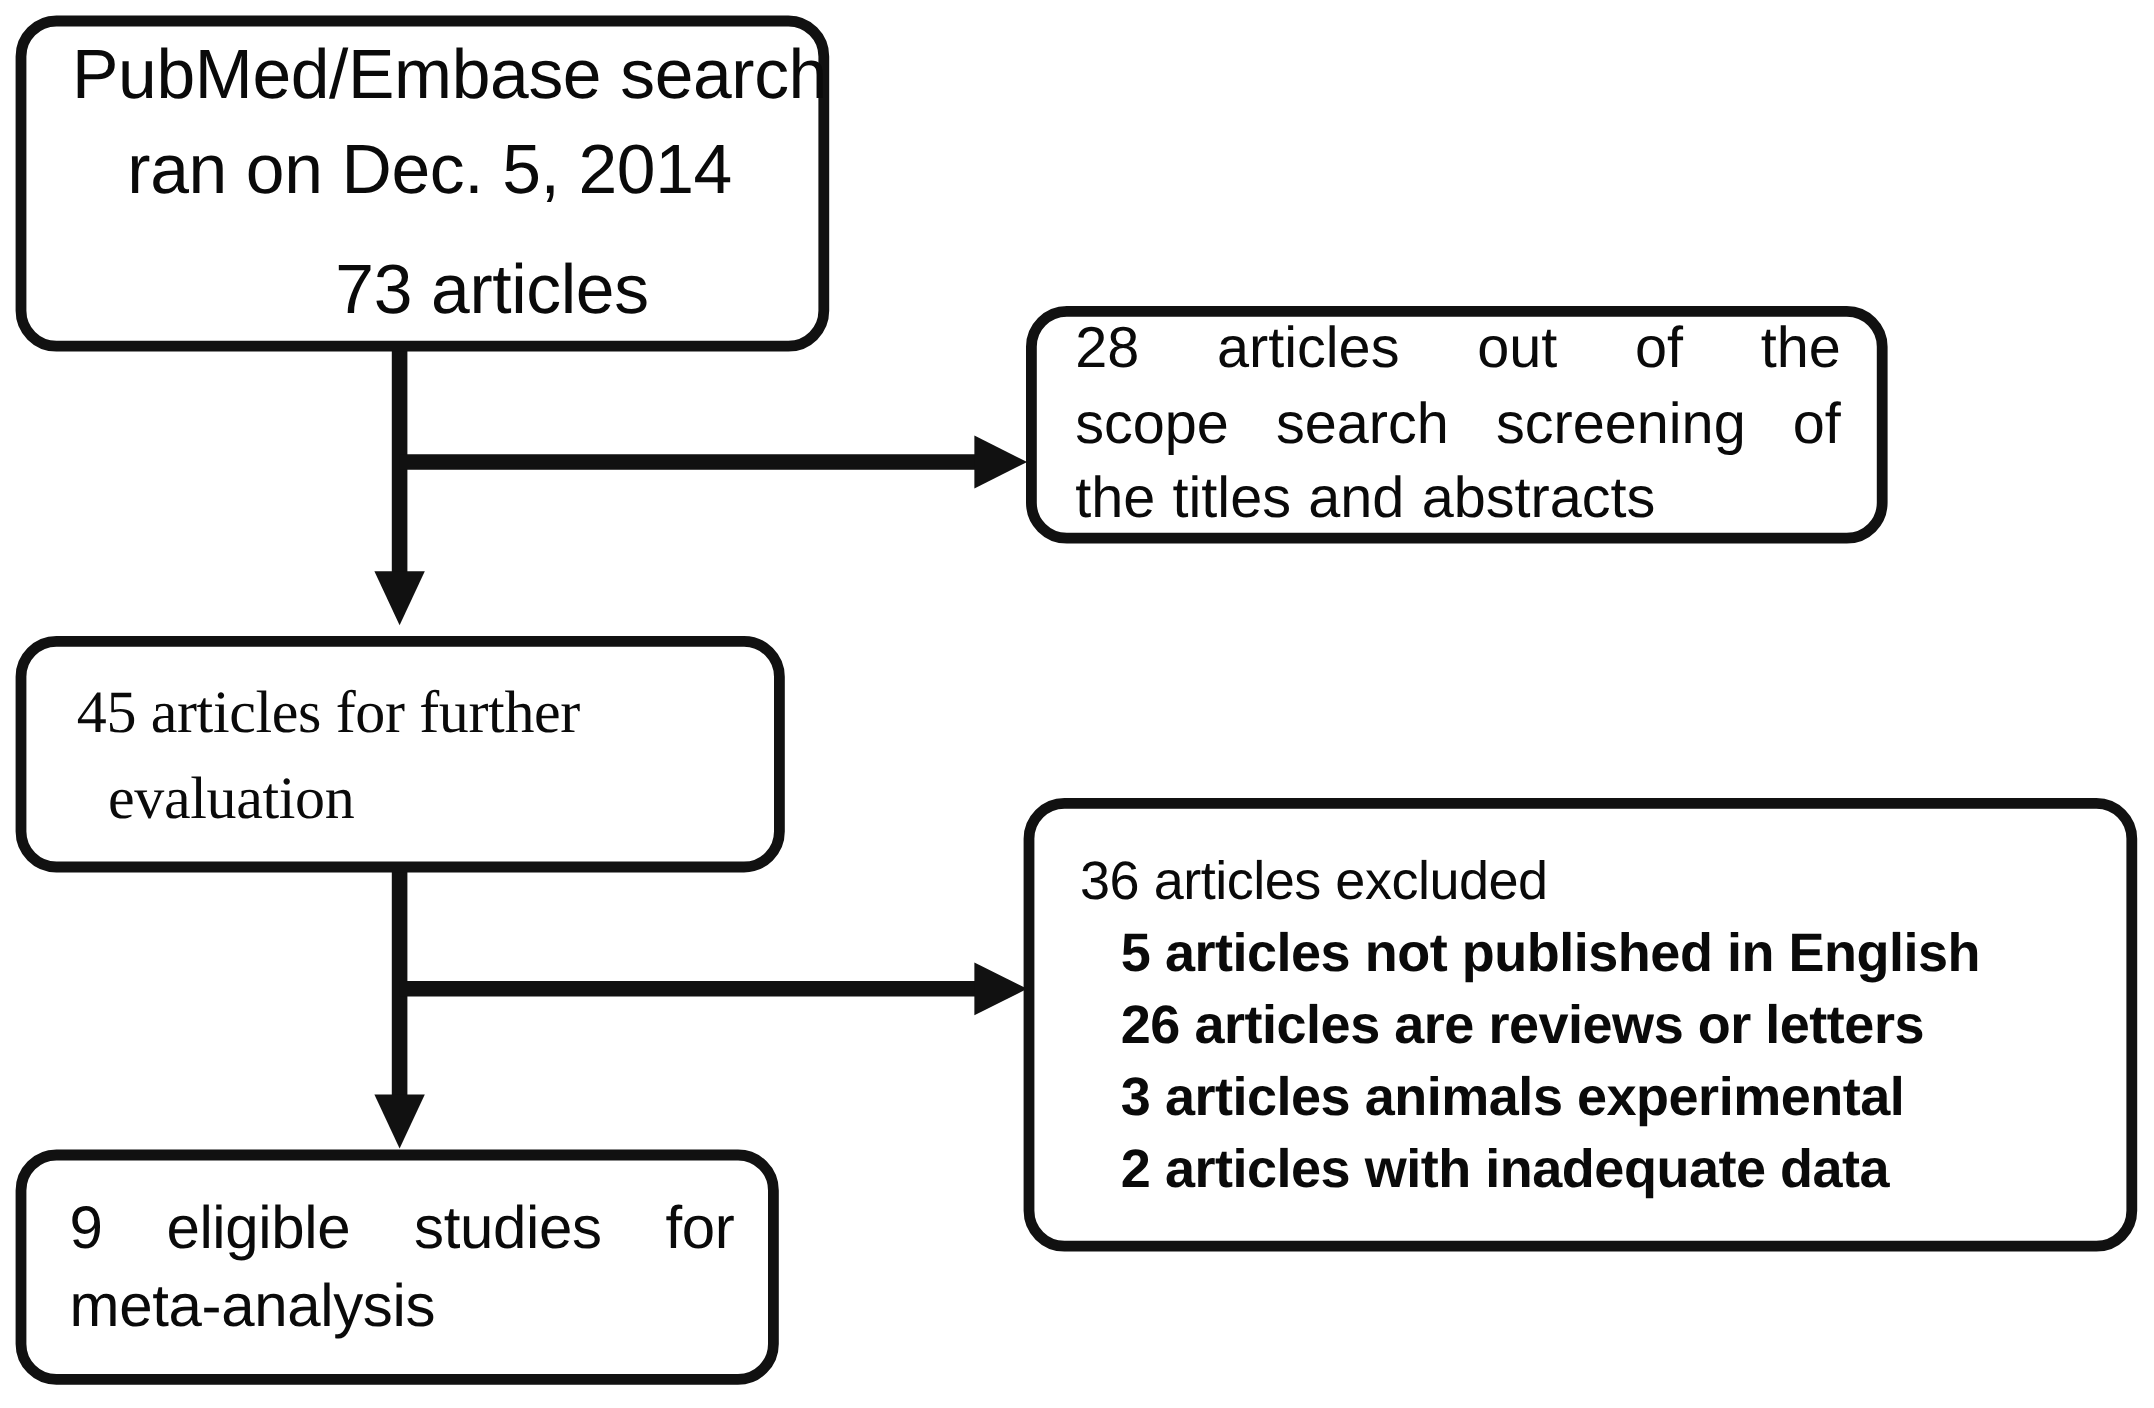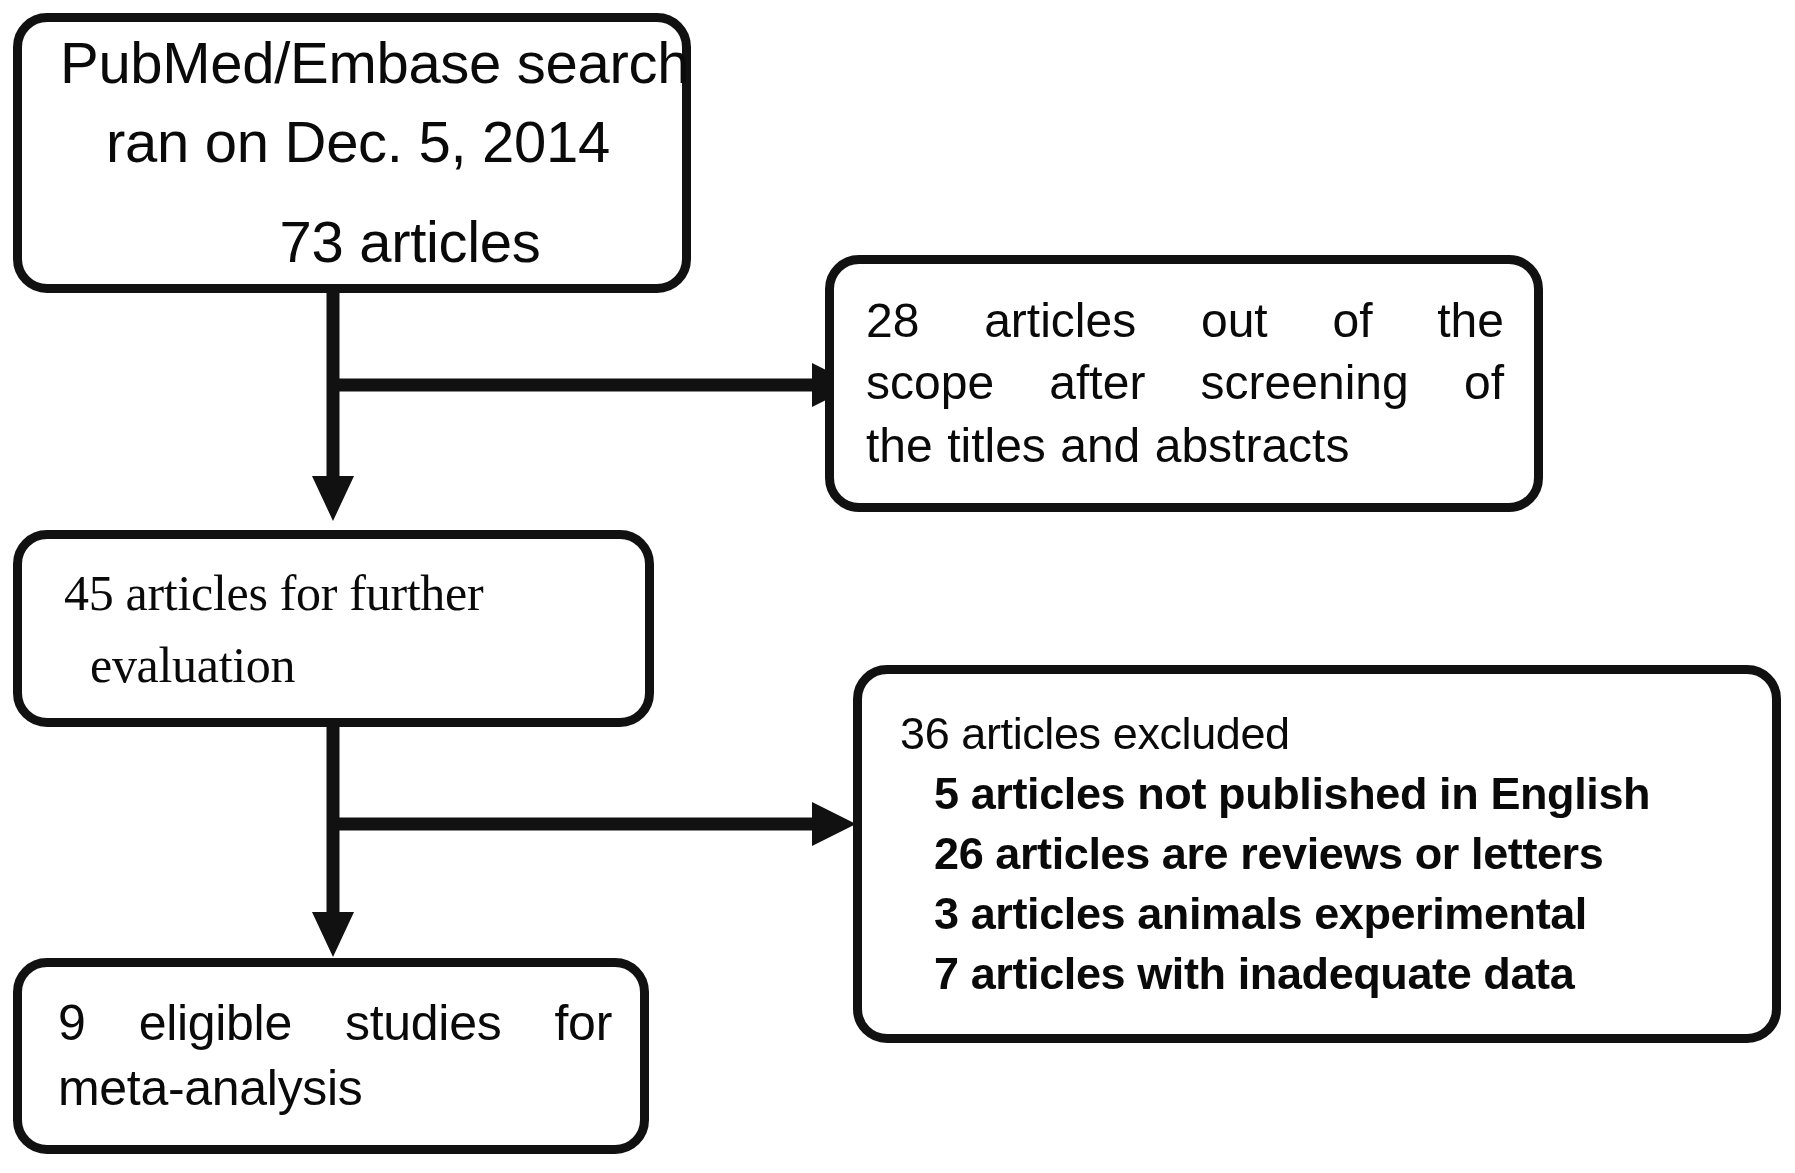--- a/index.html
+++ b/index.html
@@ -62,24 +62,24 @@
   }
   #node-search .line-2 {
     margin-top: 2px;
   }
   #node-search .line-3 {
     margin-top: 24px;
     padding-left: 104px;
   }
   
   #node-out-of-scope {
-    left: 825px;
+    left: 855px;
     top: 255px;
     width: 718px;
-    height: 257px;
+    height: 198px;
   }
   #node-out-of-scope .node-inner {
     padding: 0 30px 0 32px;
   }
   #node-out-of-scope .line {
     font-size: 48px;
     display: flex;
     justify-content: space-between;
     line-height: 1.30;
   }
@@ -195,21 +195,21 @@
     <div class="node-inner">
       <span class="line">
         <span>28</span>
         <span>articles</span>
         <span>out</span>
         <span>of</span>
         <span>the</span>
       </span>
       <span class="line">
         <span>scope</span>
-        <span>after</span>
+        <span>search</span>
         <span>screening</span>
         <span>of</span>
       </span>
       <span class="line last">
         <span>the</span>
         <span>titles</span>
         <span>and</span>
         <span>abstracts</span>
       </span>
     </div>
@@ -221,21 +221,21 @@
       <span class="line line-2">evaluation</span>
     </div>
   </div>
 
   <div class="node" id="node-excluded">
     <div class="node-inner">
       <span class="line">36 articles excluded</span>
       <span class="line sub">5 articles not published in English</span>
       <span class="line sub">26 articles are reviews or letters</span>
       <span class="line sub">3 articles animals experimental</span>
-      <span class="line sub">7 articles with inadequate data</span>
+      <span class="line sub">2 articles with inadequate data</span>
     </div>
   </div>
 
   <div class="node" id="node-eligible">
     <div class="node-inner">
       <span class="line">
         <span>9</span>
         <span>eligible</span>
         <span>studies</span>
         <span>for</span>

